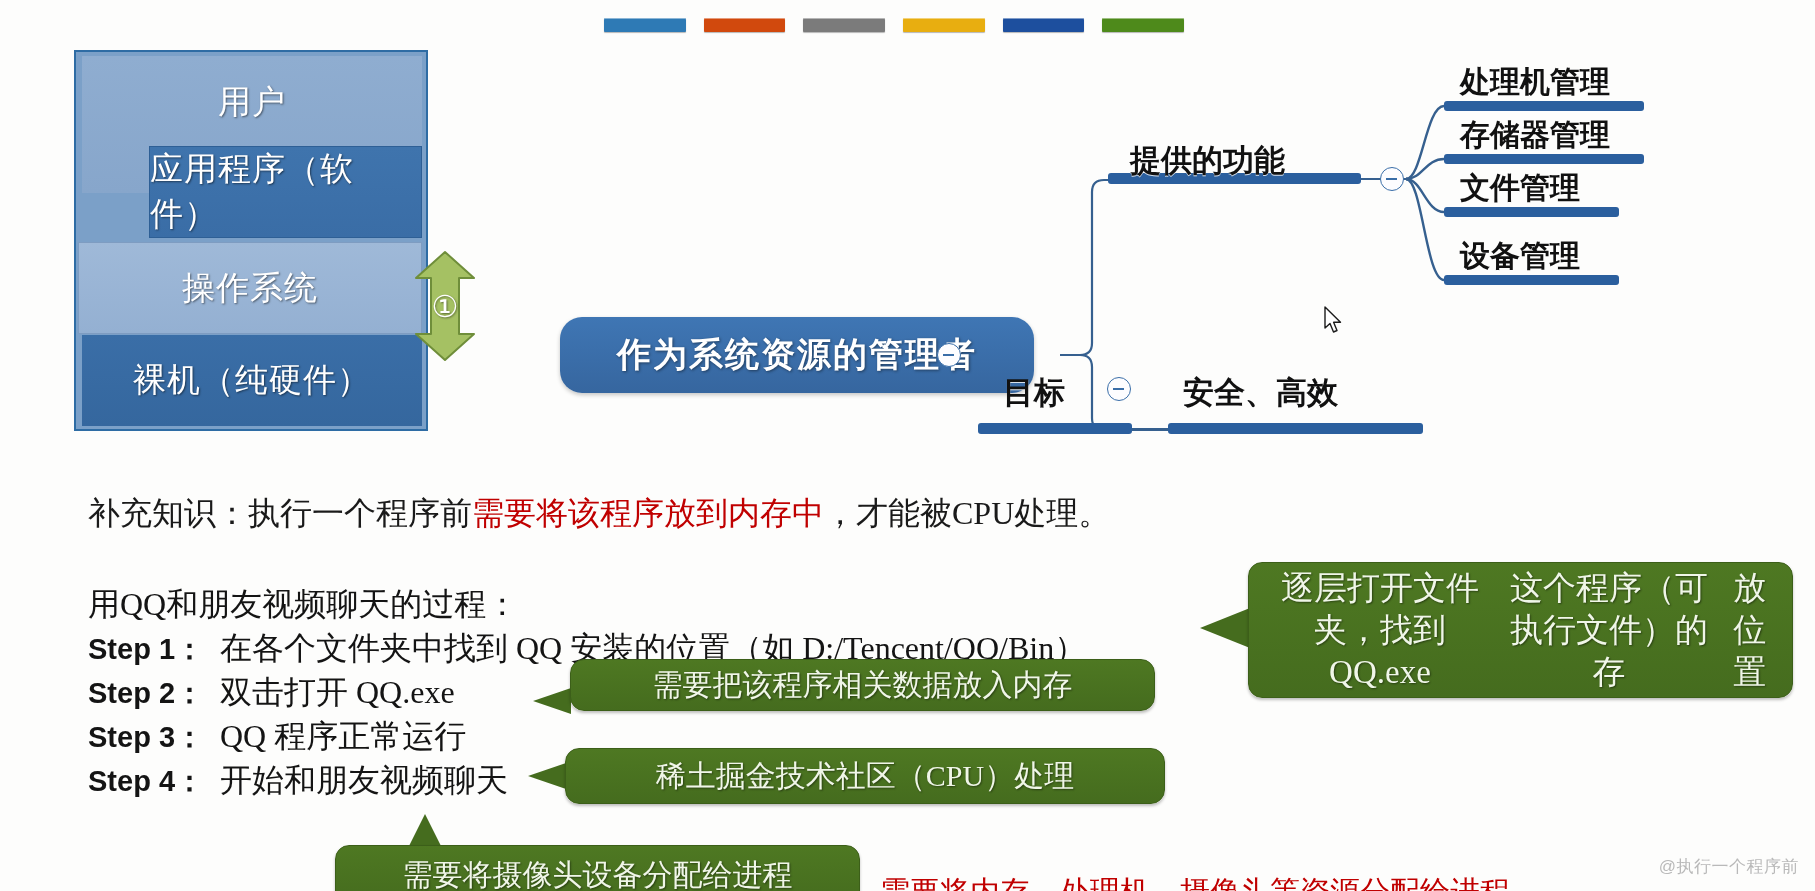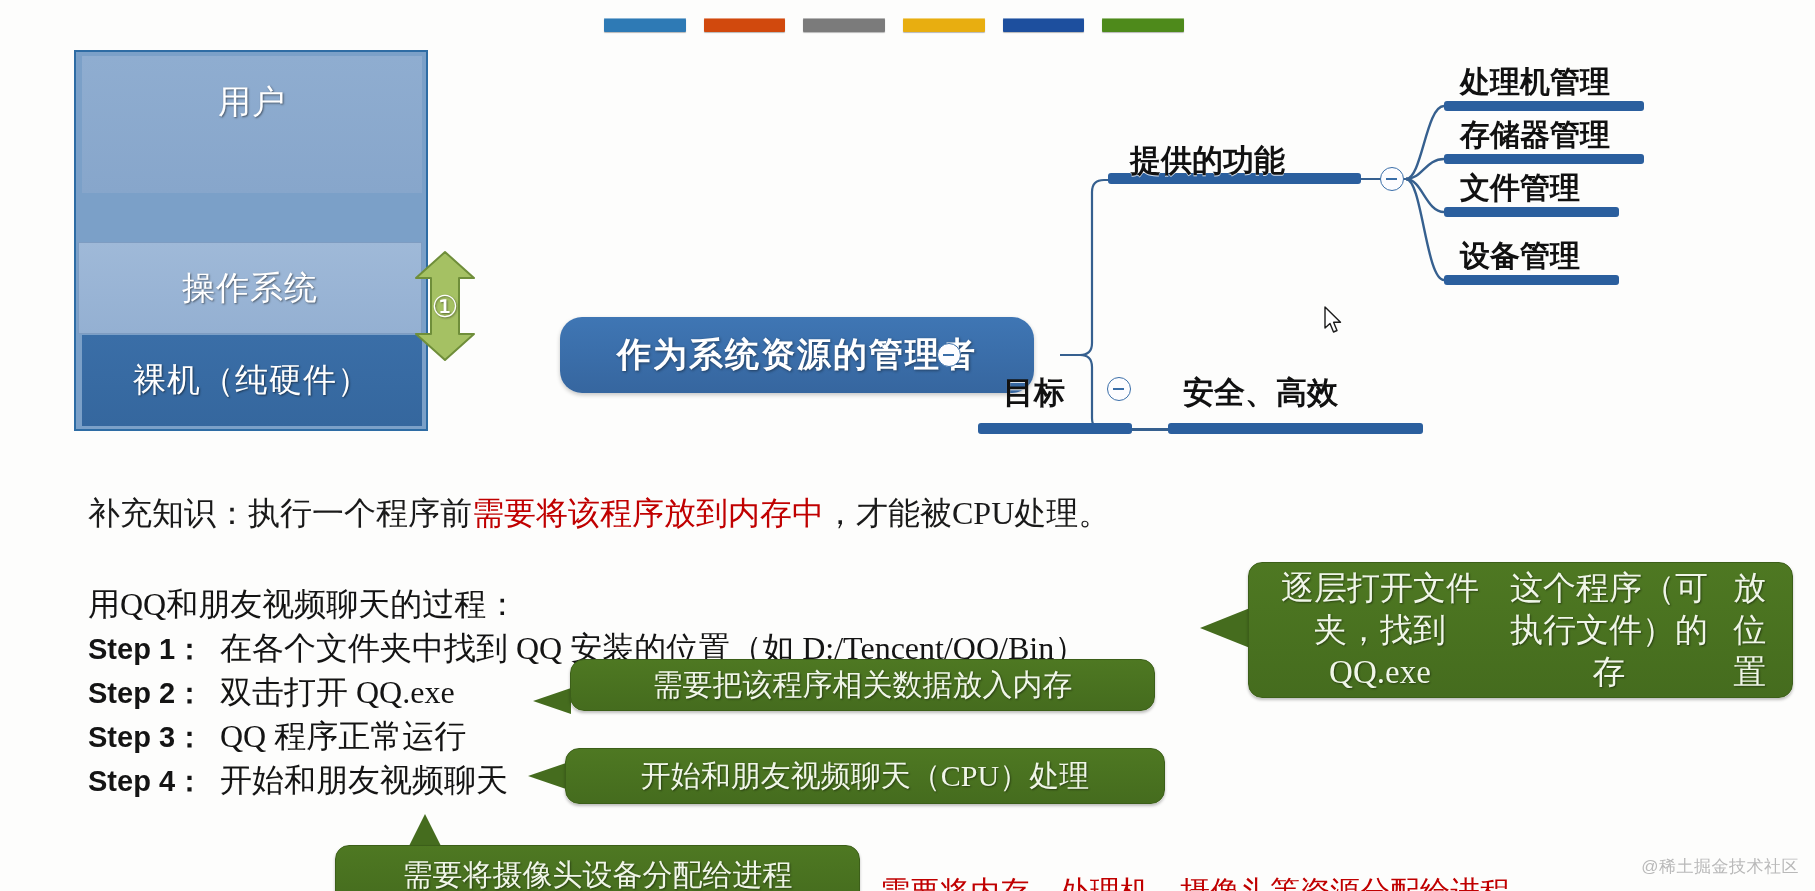--- a/index.html
+++ b/index.html
@@ -309,20 +309,23 @@
   <div class="swatch" style="background:#7b7b7b"></div>
   <div class="swatch" style="background:#e8ae10"></div>
   <div class="swatch" style="background:#1d4f9e"></div>
   <div class="swatch" style="background:#4e8a1b"></div>
 </div>
 
 <div id="layer-diagram">
   <div class="layer" id="layer-user">
     <span>用户</span>
   </div>
+  <div class="layer" id="layer-app">
+    <span>应用程序（软件）</span>
+  </div>
   <div class="layer" id="layer-os">
     <span>操作系统</span>
   </div>
   <div class="layer" id="layer-hw">
     <span>裸机（纯硬件）</span>
   </div>
 
   <div id="updown-arrow">
     <svg width="66" height="112" viewBox="0 0 66 112">
       <path d="M33 2 L62 28 L47 28 L47 84 L62 84 L33 110 L4 84 L19 84 L19 28 L4 28 Z" fill="#a5c163" stroke="#6f8e3a" stroke-width="2" stroke-linejoin="round"></path>
@@ -432,27 +435,27 @@
   <span class="l3">放位置</span>
 </div>
 
 <div class="tail-left" style="left:533px; top:688px;"></div>
 <div class="callout" id="callout-mem">
   <span>需要把该程序相关数据放入内存</span>
 </div>
 
 <div class="tail-left" style="left:528px; top:763px;"></div>
 <div class="callout" id="callout-cpu">
-  <span>开始和朋友视频聊天（CPU）处理</span>
+  <span>稀土掘金技术社区（CPU）处理</span>
 </div>
 
 <div class="tail-up" style="left:408px; top:814px;"></div>
 <div class="callout" id="callout-cam">
   <span>需要将摄像头设备分配给进程</span>
 </div>
 
 <div id="bottom-red-line">
   <span>需要将内存、处理机、摄像头等资源分配给进程</span>
 </div>
 
 <div id="watermark">
-  <span>@稀土掘金技术社区</span>
+  <span>@执行一个程序前</span>
 </div>
 
 </body></html>

